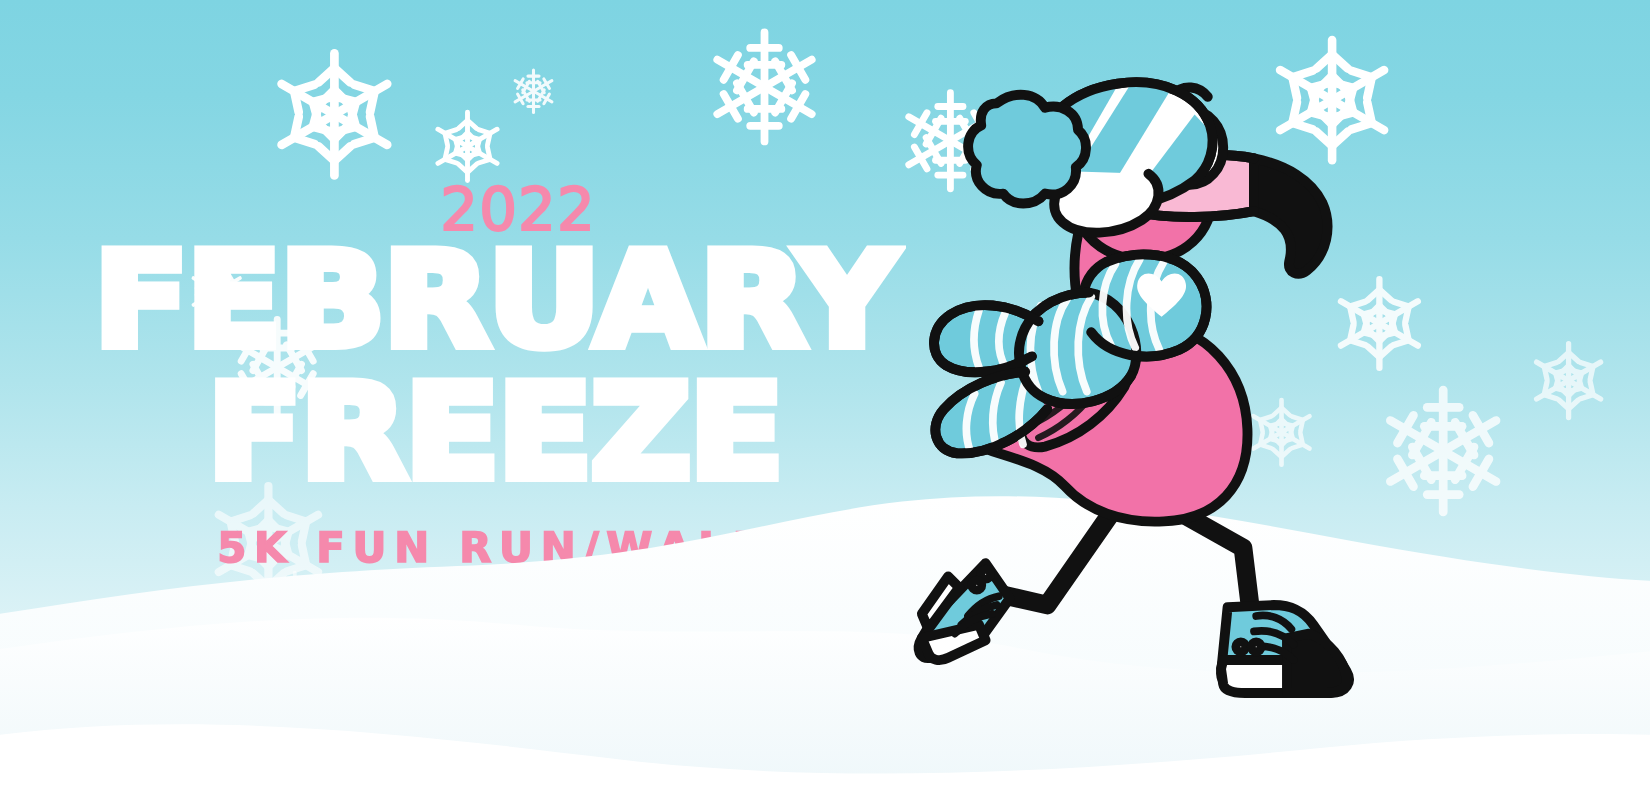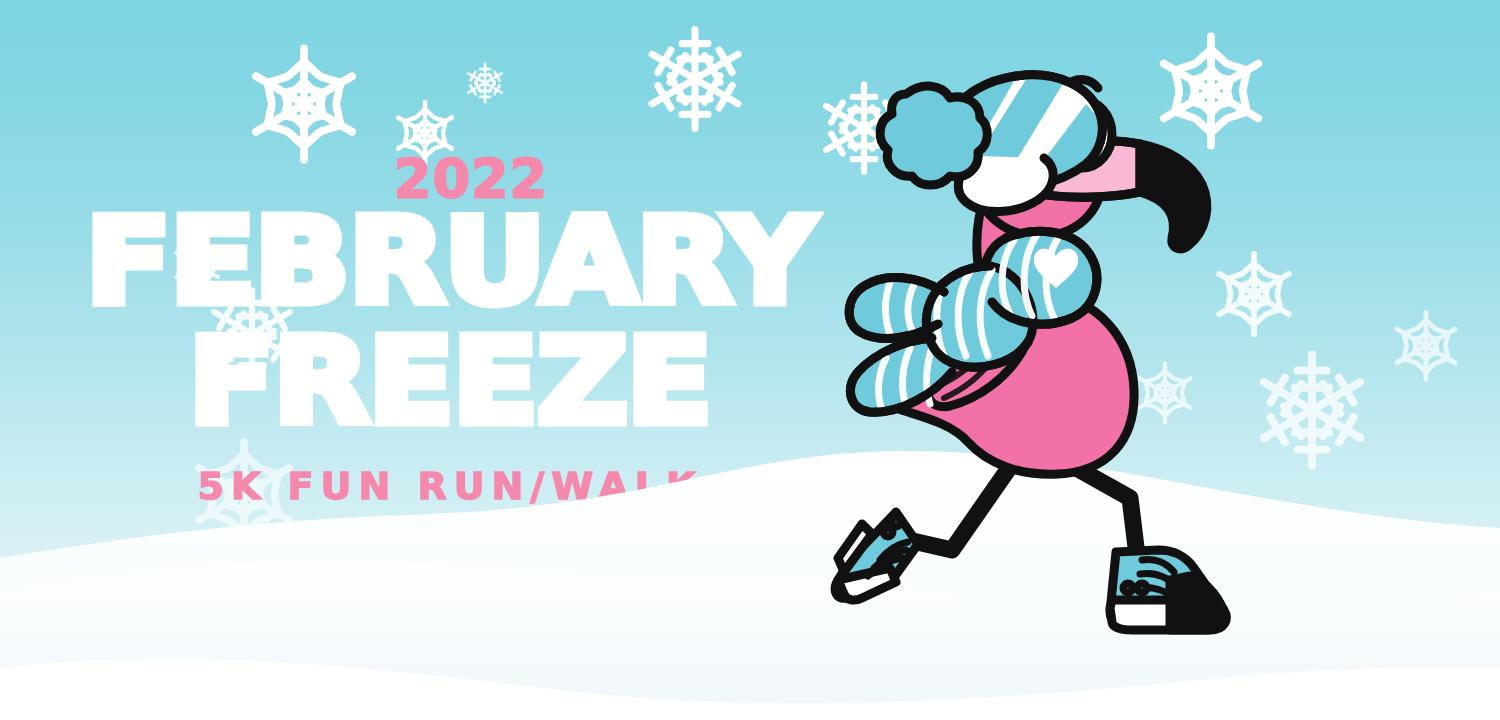--- a/index.html
+++ b/index.html
@@ -46,24 +46,24 @@
   #textblock {
     position: absolute;
     left: 0;
     top: 152px;
     width: 900px;
     text-align: center;
   }
   #year {
     color: #F589AC;
     font-size: 54px;
-    font-weight: bold;
+    font-weight: normal;
     letter-spacing: 1px;
     line-height: 1;
-    margin: 0 0 2px 0;
+    margin: 12px 0 2px 0;
     font-family: "DejaVu Sans", sans-serif;
     padding-left: 42px;
     -webkit-text-stroke: 2px #F589AC;
   }
   .headline {
     color: #ffffff;
     font-size: 118px;
     font-weight: bold;
     line-height: 0.88;
     letter-spacing: -1px;

